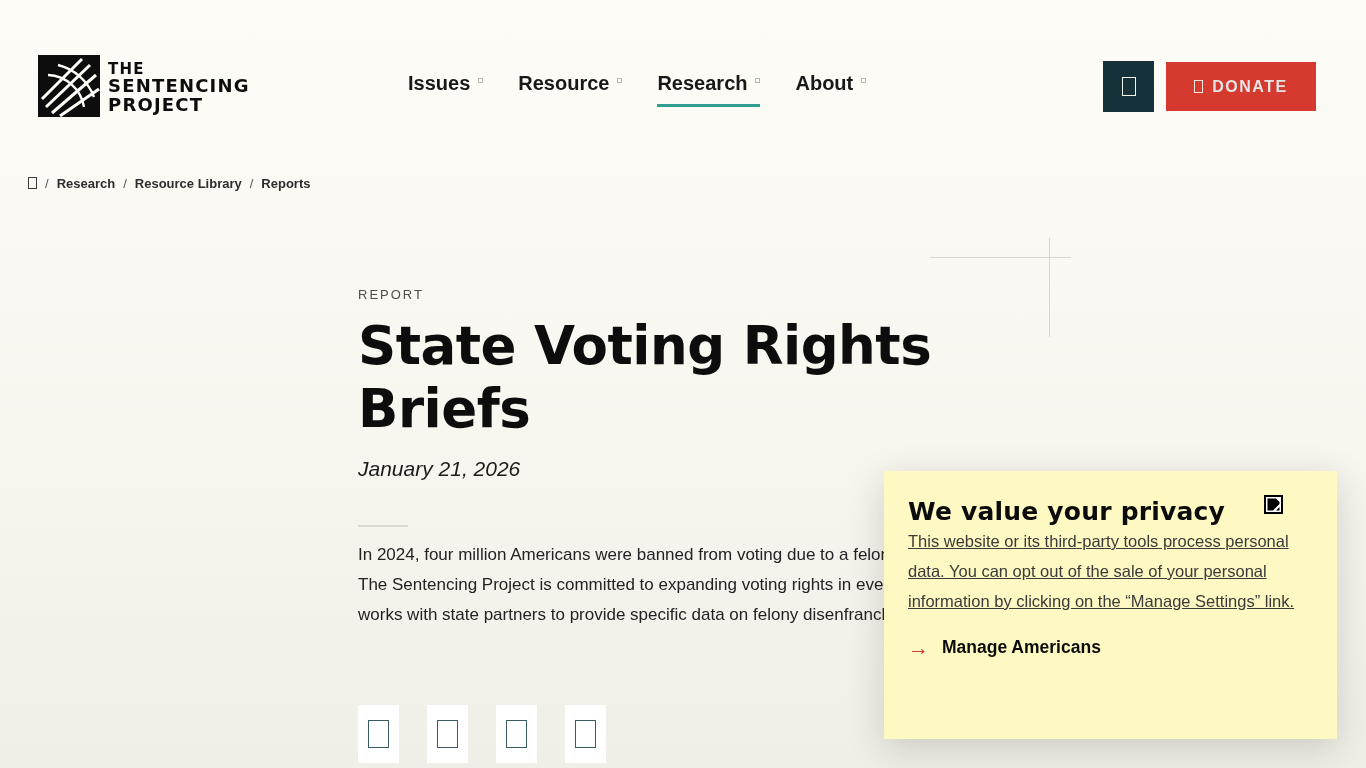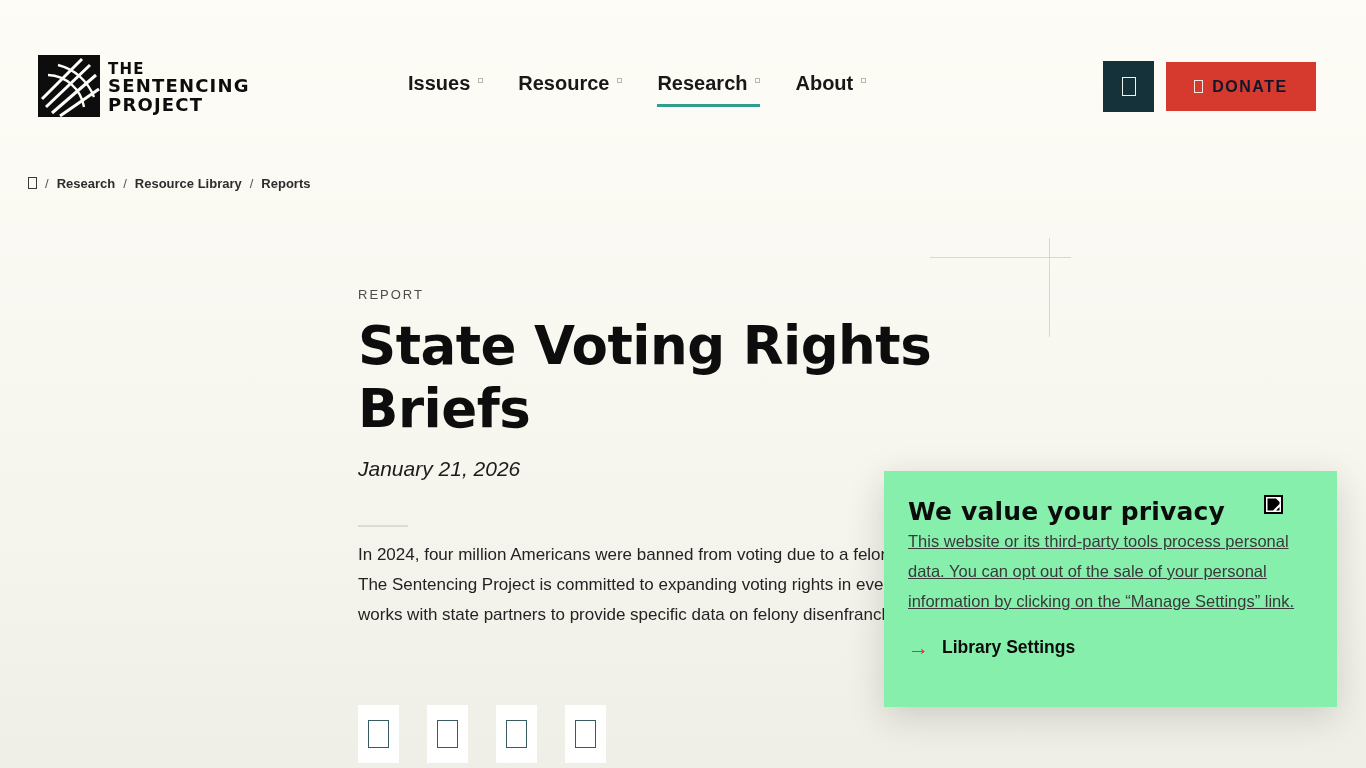--- a/index.html
+++ b/index.html
@@ -22,21 +22,21 @@
   .nav-item { font-size:20px; font-weight:bold; color:#181818; cursor:pointer; padding-bottom:9px; white-space:nowrap; }
   .nav-item.active { border-bottom:3px solid #2f9e8f; }
   .nav-caret { width:5px; height:5px; border-width:1px; color:#b9b8ae; margin-left:8px; position:relative; top:-4px; }
 
   .search-btn { position:absolute; left:1103px; top:61px; width:51px; height:51px; background:#15323a;
     display:flex; align-items:center; justify-content:center; cursor:pointer; }
   .search-tofu { width:14px; height:19px; color:#f4f3ea; }
 
   .donate-btn { position:absolute; left:1166px; top:62px; width:150px; height:49px; background:#d63a2f;
     display:flex; align-items:center; justify-content:center; gap:9px; cursor:pointer;
-    color:#0f172a; font-weight:bold; font-size:16px; letter-spacing:1.5px; }
+    color:#e5e5e5; font-weight:bold; font-size:16px; letter-spacing:1.5px; }
   .donate-tofu { width:9px; height:13px; border-width:1px; color:#f7e9e2; }
 
   
   .breadcrumb { position:absolute; left:28px; top:176px; display:flex; align-items:center; gap:8px;
     font-size:13px; font-weight:bold; color:#2d2d2d; }
   .crumb { cursor:pointer; }
   .crumb-sep { color:#555; font-weight:normal; }
   .home-tofu { width:9px; height:12px; border-width:1px; color:#3a3a3a; position:relative; top:-1px; cursor:pointer; }
 
   
@@ -51,21 +51,21 @@
   .date { font-style:italic; font-size:21px; color:#1c1c1c; margin-top:17px; }
   .divider { width:50px; height:2px; background:#dcdbd1; margin-top:44px; }
   .body-text { margin-top:13px; font-size:17px; line-height:30px; color:#232323; }
 
   
   .share-row { position:absolute; left:358px; top:705px; display:flex; gap:28px; }
   .share-btn { width:41px; height:58px; background:#ffffff; display:flex; align-items:center; justify-content:center; cursor:pointer; }
   .share-tofu { width:21px; height:28px; border-width:1.5px; color:#3a5a63; }
 
   
-  .popup { position:absolute; left:884px; top:471px; width:453px; height:236px; background:#86efac;
+  .popup { position:absolute; left:884px; top:471px; width:453px; height:268px; background:#fef9c3;
     box-shadow:0 10px 35px rgba(40,40,30,0.18); padding:26px 24px; z-index:10; }
   .popup-title { font-family:"DejaVu Sans", sans-serif; font-weight:bold; font-size:25px; color:#0c0c0c; letter-spacing:0.2px; }
   .popup-icon { position:absolute; right:54px; top:24px; cursor:pointer; }
   .popup-body { font-size:16.5px; line-height:30px; color:#3a3a3a; max-width:398px;text-decoration:underline; }
   .manage-row { margin-top:21px; display:flex; align-items:center; gap:13px; cursor:pointer; }
   .manage-arrow { color:#d6392e; font-size:21px; font-weight:bold; line-height:1; }
   .manage-label { font-size:17.5px; font-weight:bold; color:#0c0c0c; }
 </style>
 </head>
 <body>
@@ -156,15 +156,15 @@
   <span class="popup-icon">
     <svg width="19" height="19" viewBox="0 0 19 19">
       <rect x="1" y="1" width="17" height="17" fill="#ffffff" stroke="#000000" stroke-width="2"></rect>
       <path d="M3.5 3.5 L12 3.5 L15.5 7 L15.5 9 L9 15.5 L3.5 15.5 Z" fill="#000000"></path>
       <path d="M12 15.5 L15.5 12 L15.5 15.5 Z" fill="#000000"></path>
     </svg>
   </span>
   <p class="popup-body">This website or its third-party tools process personal data. You can opt out of the sale of your personal information by clicking on the “Manage Settings” link.</p>
   <div class="manage-row">
     <span class="manage-arrow">→</span>
-    <span class="manage-label">Library Settings</span>
+    <span class="manage-label">Manage Americans</span>
   </div>
 </div>
 
 </body></html>

